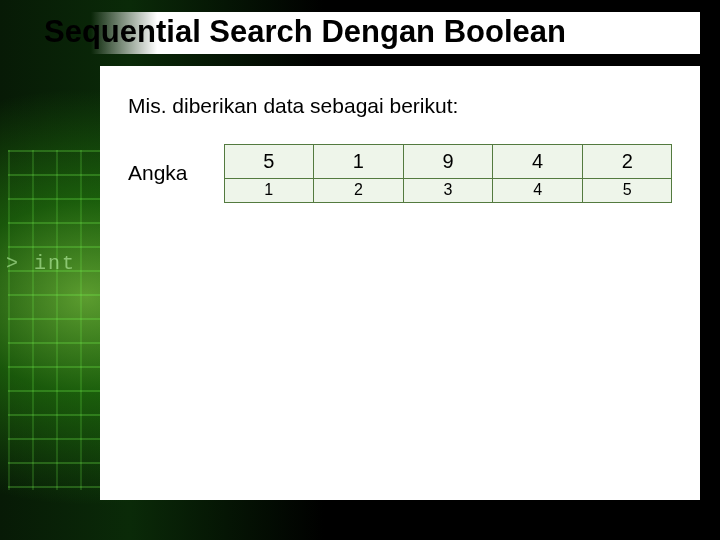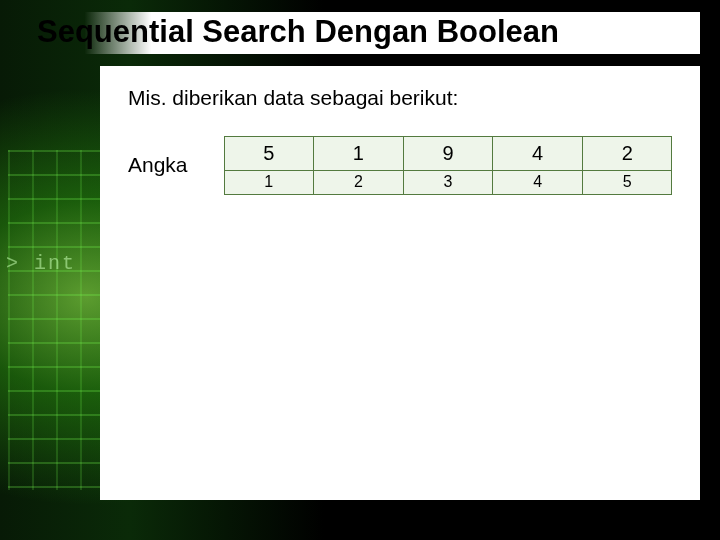--- a/index.html
+++ b/index.html
@@ -37,26 +37,26 @@
     font-size: 20px;
     letter-spacing: 2px;
   }
   .content {
     position: absolute;
     left: 100px;
     right: 20px;
     top: 66px;
     bottom: 40px;
     background: #fff;
-    padding: 20px 28px 20px 28px;
+    padding: 28px 28px 20px 28px;
   }
   .title {
     position: absolute;
     top: 12px;
-    left: 31px;
+    left: 38px;
     right: 20px;
     font-size: 31px;
     font-weight: 700;
     color: #000;
     z-index: 5;
     background: linear-gradient(to right, rgba(255,255,255,0.0) 0%, rgba(255,255,255,0.0) 8%, #fff 18%);
     padding: 2px 0 4px 6px;
   }
   .intro {
     font-size: 21px;

